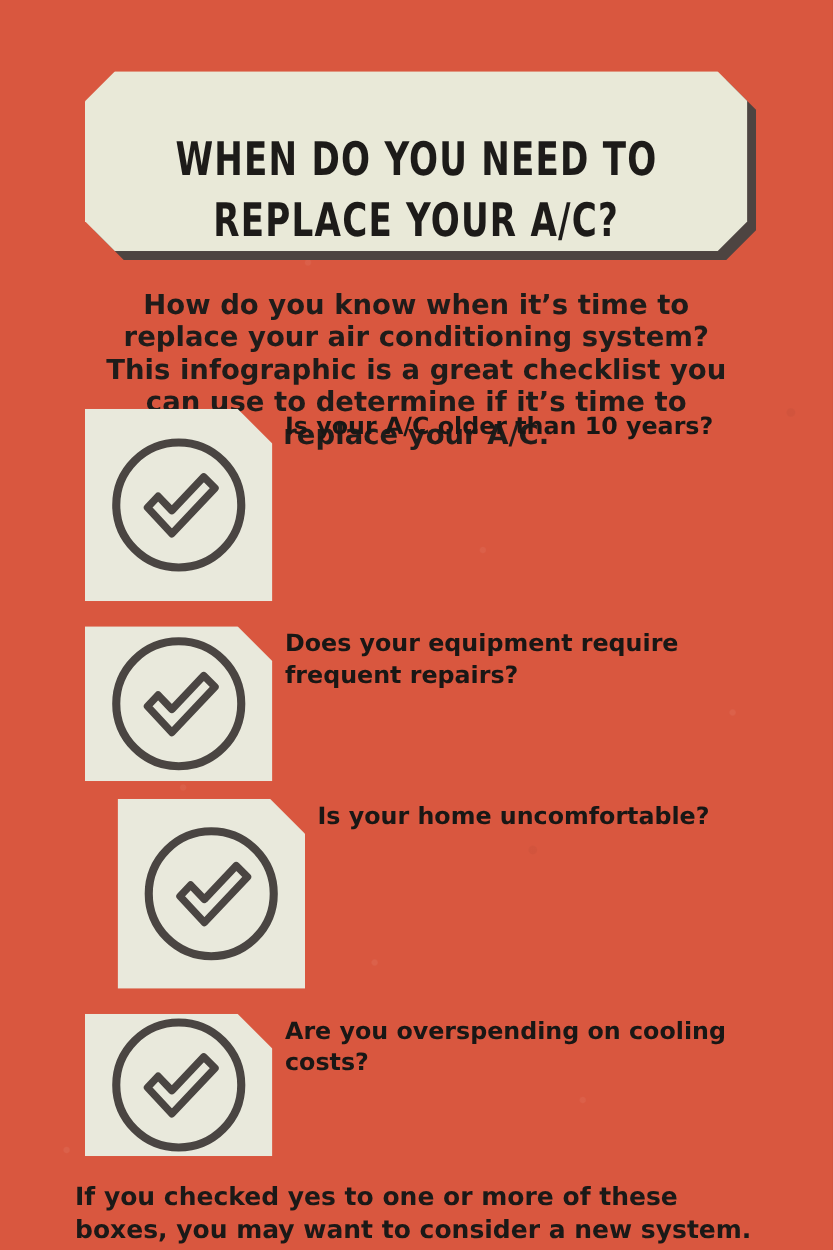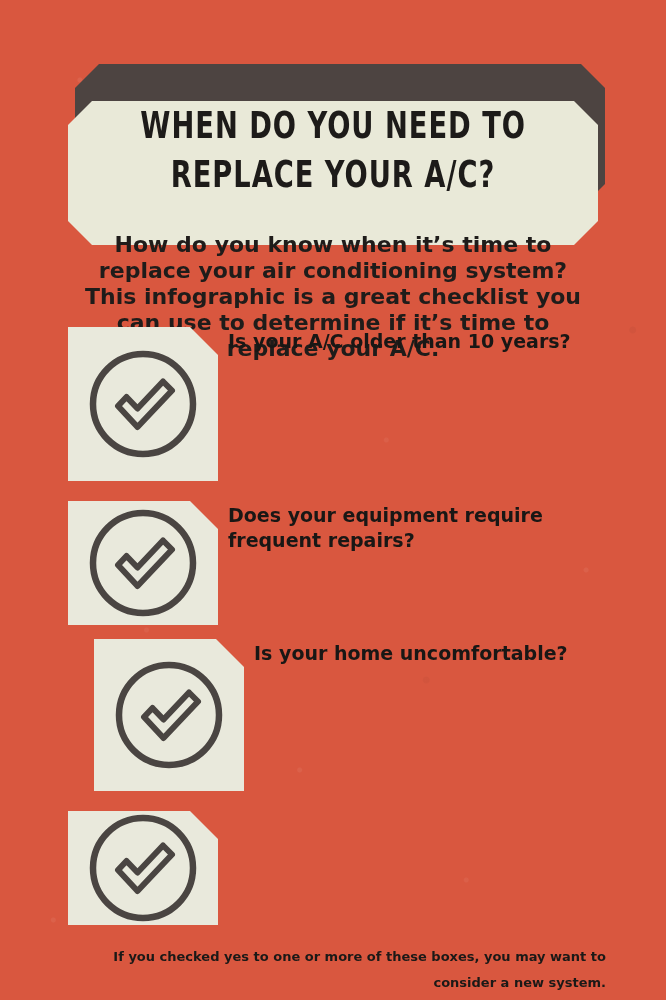--- a/index.html
+++ b/index.html
@@ -58,22 +58,21 @@
     left: 0;
     top: 0;
     width: 530px;
     height: 144px;
     background: #e9e9d8;
     -webkit-clip-path: polygon(24px 0, calc(100% - 24px) 0, 100% 24px, 100% calc(100% - 24px), calc(100% - 24px) 100%, 24px 100%, 0 calc(100% - 24px), 0 24px);
     clip-path: polygon(24px 0, calc(100% - 24px) 0, 100% 24px, 100% calc(100% - 24px), calc(100% - 24px) 100%, 24px 100%, 0 calc(100% - 24px), 0 24px);
     display: flex;
     flex-direction: column;
     align-items: center;
-    justify-content: flex-start;
-    margin-top: 44px;
+    justify-content: flex-end;
   }
   .banner-line {
     color: #1d1b19;
     font-family: "DejaVu Sans Condensed", "Liberation Sans Narrow", "Liberation Sans", sans-serif;
     font-weight: bold;
     font-size: 37px;
     line-height: 49px;
     letter-spacing: 1.2px;
     text-transform: uppercase;
     transform: scaleX(0.82);
@@ -134,25 +133,25 @@
     line-height: 22.5px;
     margin: 0;
   }
 
   
   .footer {
     position: absolute;
     left: 60px;
     top: 944px;
     width: 546px;
-    text-align: right;
+    text-align: left;
     color: #1b1917;
     font-family: "DejaVu Sans", sans-serif;
     font-weight: bold;
-    font-size: 13px;
+    font-size: 20px;
     line-height: 26px;
   }
 </style>
 </head>
 <body>
 
 <div class="bg-texture"></div>
 
 <div class="banner-wrap">
   <div class="banner-shadow"></div>
@@ -209,16 +208,17 @@
 <div class="item" style="top:811px;">
   <div class="card" style="height:114px;">
     <span>
       <svg class="check-svg" width="112" height="112" viewBox="0 0 112 112">
         <circle cx="56" cy="56" r="50" fill="none" stroke="#4a4542" stroke-width="6.5"></circle>
         <path d="M31 58 L39.5 49 L50.5 60.5 L76 33.5 L85 42.5 L50.5 79 Z" fill="none" stroke="#4a4542" stroke-width="6" stroke-linejoin="round"></path>
       </svg>
     </span>
   </div>
   <div class="text-col">
+    <p class="item-title">Are you overspending on cooling costs?</p>
   </div>
 </div>
 
 <div class="footer">If you checked yes to one or more of these boxes, you may want to consider a new system.</div>
 
 </body></html>

